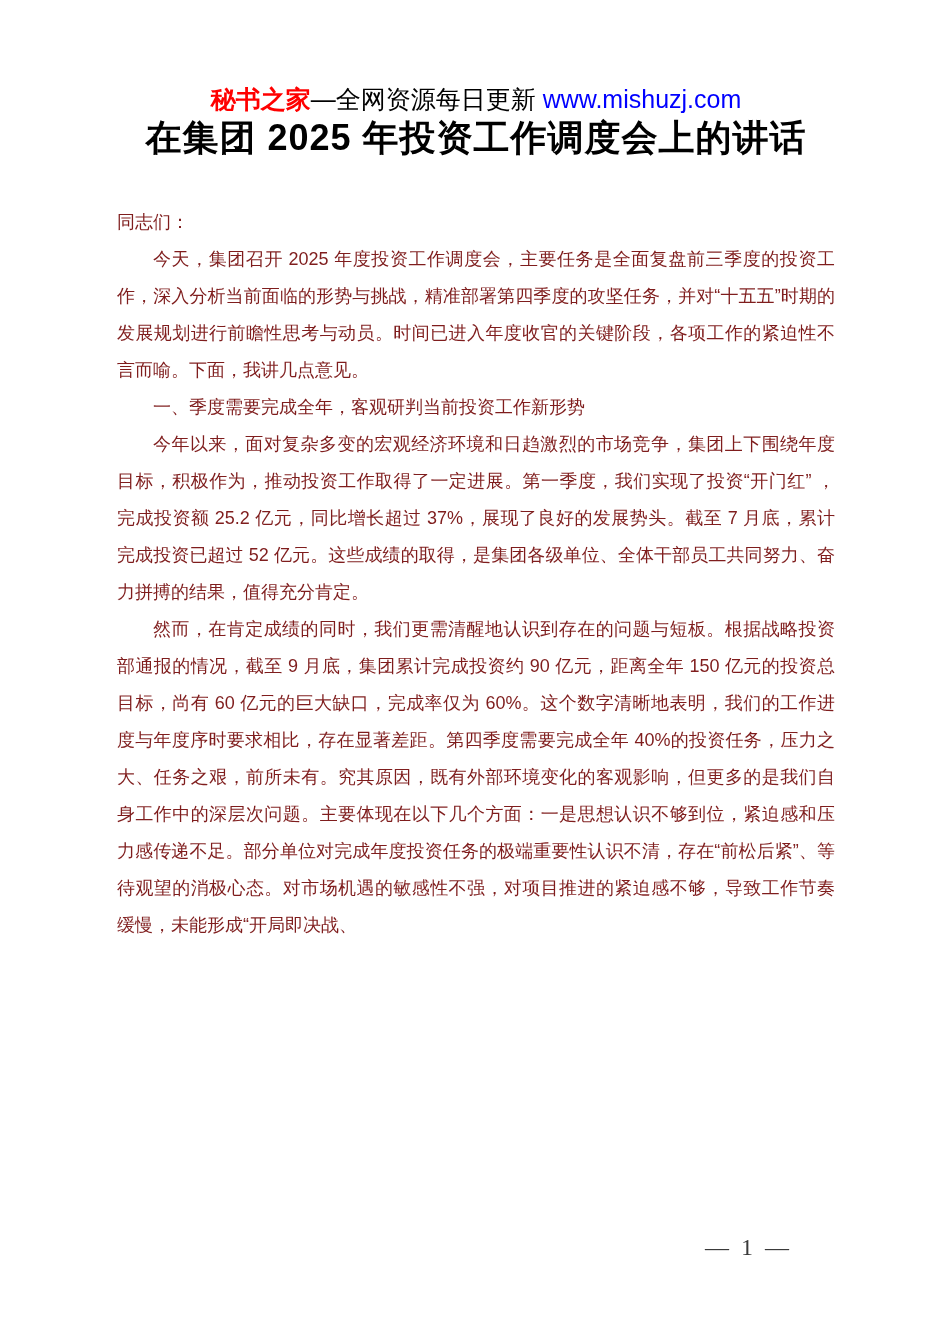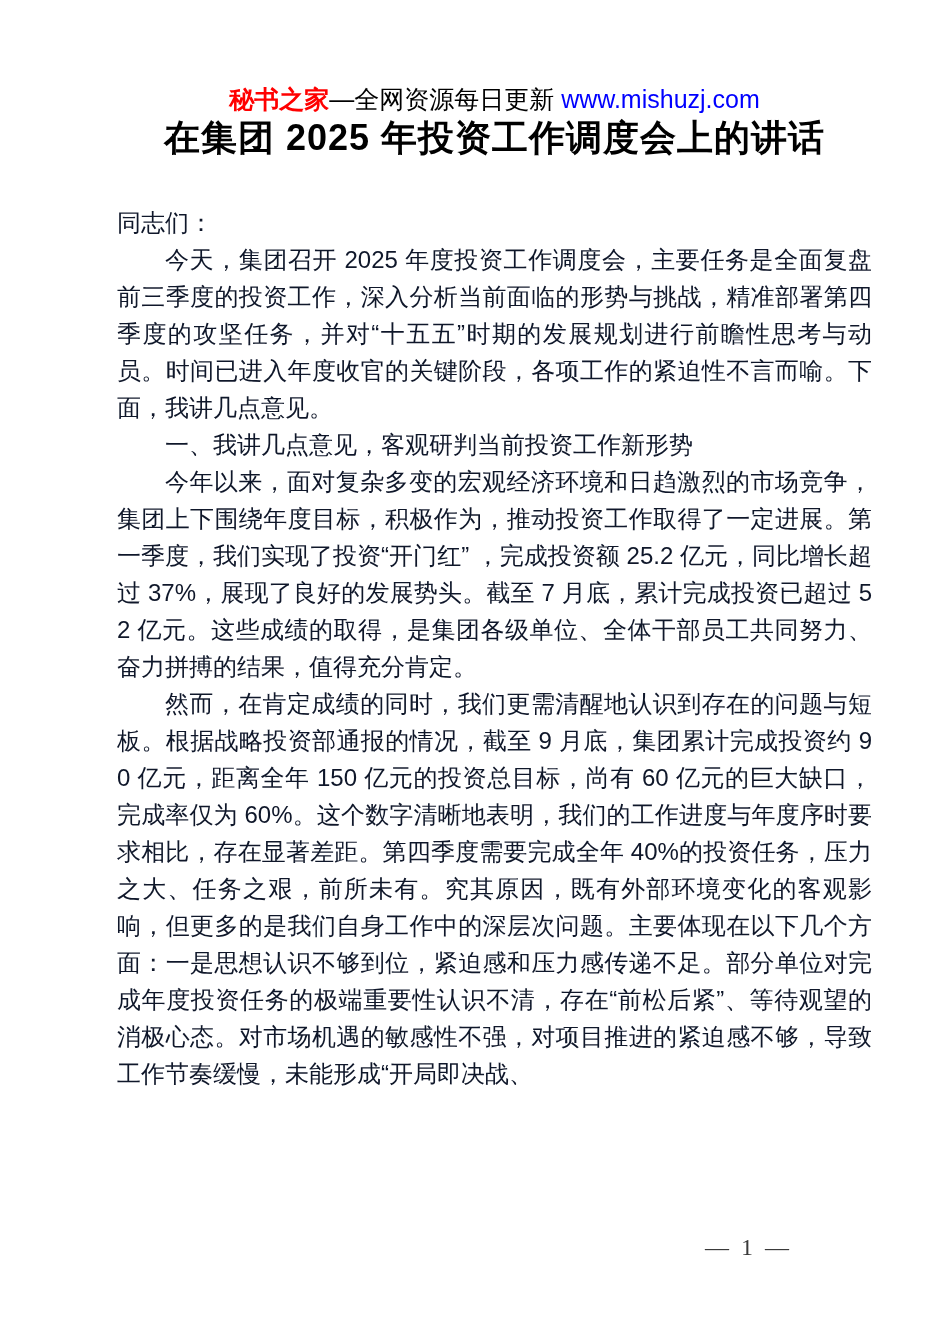--- a/index.html
+++ b/index.html
@@ -8,21 +8,21 @@
     width: 950px;
     height: 1344px;
     position: relative;
     overflow: hidden;
     font-family: "Liberation Sans", "DejaVu Sans", sans-serif;
     color: #000000;
   }
   .page {
     width: 950px;
     height: 1344px;
-    padding: 84px 78px 0 117px;
+    padding: 84px 115px 0 117px;
     position: relative;
   }
   
   .site-header {
     text-align: center;
     font-size: 25px;
     line-height: 30px;
     white-space: nowrap;
   }
   .site-header .brand {
@@ -46,25 +46,25 @@
     line-height: 48px;
     font-weight: 600;
     letter-spacing: 1px;
     color: #000000;
   }
   
   .doc-body {
     margin-top: 42px;
   }
   .para {
-    font-size: 24px;
+    font-size: 18px;
     line-height: 37px;
     text-align: justify;
     text-indent: 2em;
-    color: #0f172a;
+    color: #7f1d1d;
     word-break: break-all;
   }
   .para.no-indent { text-indent: 0; }
   .para .bold { font-weight: 400; }
   
   .page-footer {
     position: absolute;
     top: 1234px;
     right: 158px;
     font-family: "Liberation Serif", "DejaVu Serif", serif;
@@ -80,21 +80,21 @@
 
   <div class="site-header">
     <span class="brand">秘书之家</span><span class="sep">—</span><span class="tagline">全网资源每日更新</span><span>&nbsp;</span><a href="#" class="url">www.mishuzj.com</a>
   </div>
 
   <h1 class="doc-title">在集团 2025 年投资工作调度会上的讲话</h1>
 
   <div class="doc-body" id="paragraphs">
       <p class="para no-indent"><span>同志们：</span></p>
       <p class="para"><span>今天，集团召开 2025 年度投资工作调度会，主要任务是全面复盘前三季度的投资工作，深入分析当前面临的形势与挑战，精准部署</span><span class="bold">第四</span><span>季度的攻坚任务，并对“十五五”时期的发展规划进行前瞻性思考与动员。时间已进入年度收官的关键阶段，各项工作的紧迫性不言而喻。下面，我讲几点意见。</span></p>
-      <p class="para"><span>一、我讲几点意见，客观研判当前投资工作新形势</span></p>
+      <p class="para"><span>一、季度需要完成全年，客观研判当前投资工作新形势</span></p>
       <p class="para"><span>今年以来，面对复杂多变的宏观经济环境和日趋激烈的市场竞争，集团上下围绕年度目标，积极作为，推动投资工作取得了一定进展。</span><span class="bold">第一</span><span>季度，我们实现了投资“开门红” ，完成投资额 25.2 亿元，同比增长超过 37%，展现了良好的发展势头。截至 7 月底，累计完成投资已超过 52 亿元。这些成绩的取得，是集团各级单位、全体干部员工共同努力、奋力拼搏的结果，值得充分肯定。</span></p>
       <p class="para"><span>然而，在肯定成绩的同时，我们更需清醒地认识到存在的问题与短板。根据战略投资部通报的情况，截至 9 月底，集团累计完成投资约 90 亿元，距离全年 150 亿元的投资总目标，尚有 60 亿元的巨大缺口，完成率仅为 60%。这个数字清晰地表明，我们的工作进度与年度序时要求相比，存在显著差距。</span><span class="bold">第四</span><span>季度需要完成全年 40%的投资任务，压力之大、任务之艰，前所未有。究其原因，既有外部环境变化的客观影响，但更多的是我们自身工作中的深层次问题。主要体现在以下几个方面：</span><span class="bold">一是</span><span>思想认识不够到位，紧迫感和压力感传递不足。部分单位对完成年度投资任务的极端重要性认识不清，存在“前松后紧”、等待观望的消极心态。对市场机遇的敏感性不强，对项目推进的紧迫感不够，导致工作节奏缓慢，未能形成“开局即决战、</span></p>
     </div>
 
   <div class="page-footer">
     <span>— 1 —</span>
   </div>
 
 </div>
 

